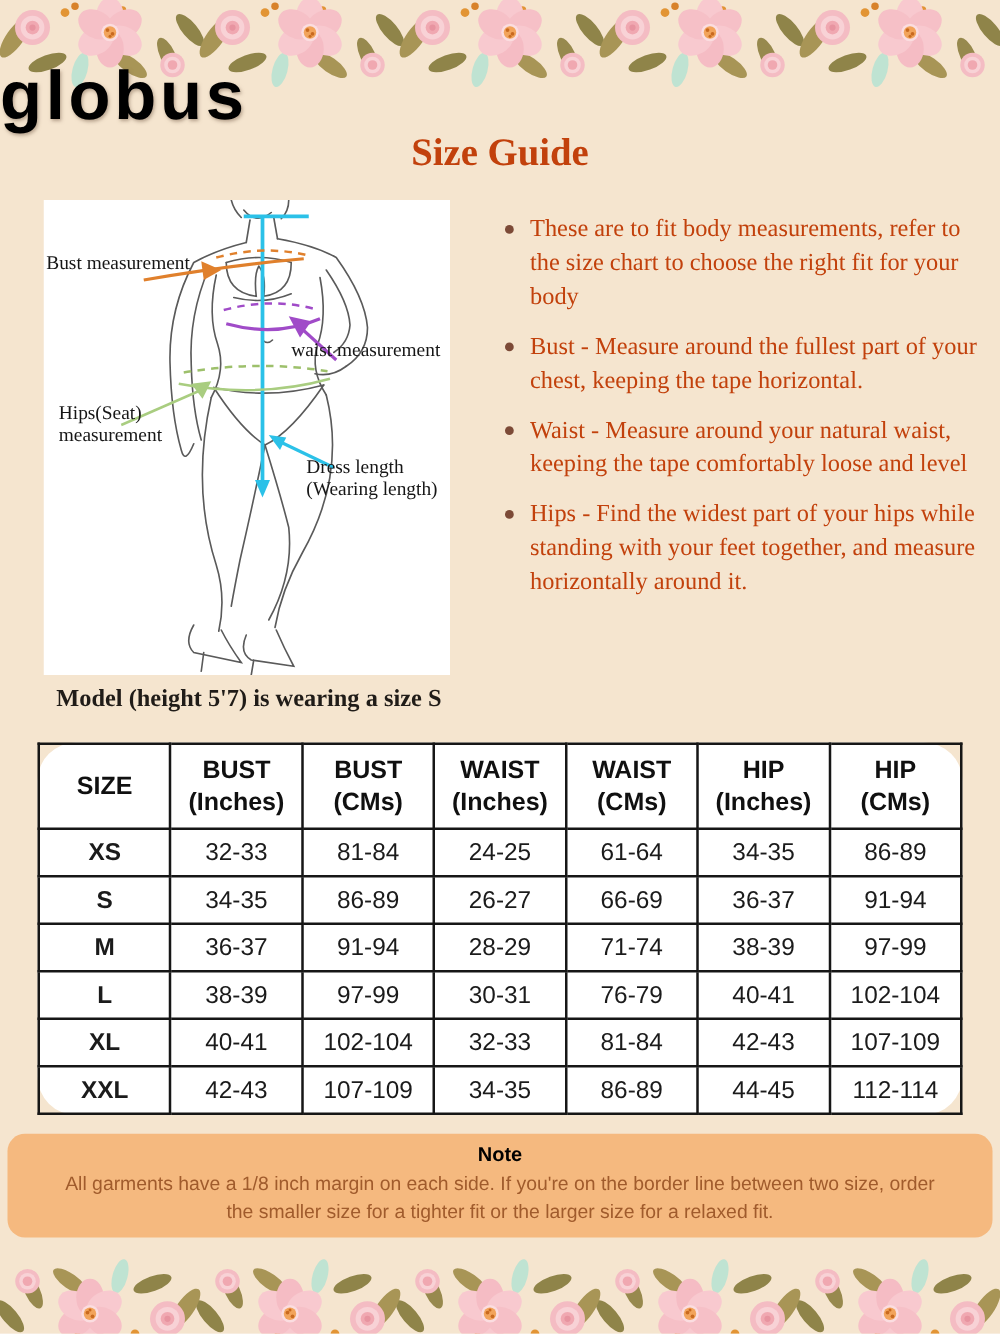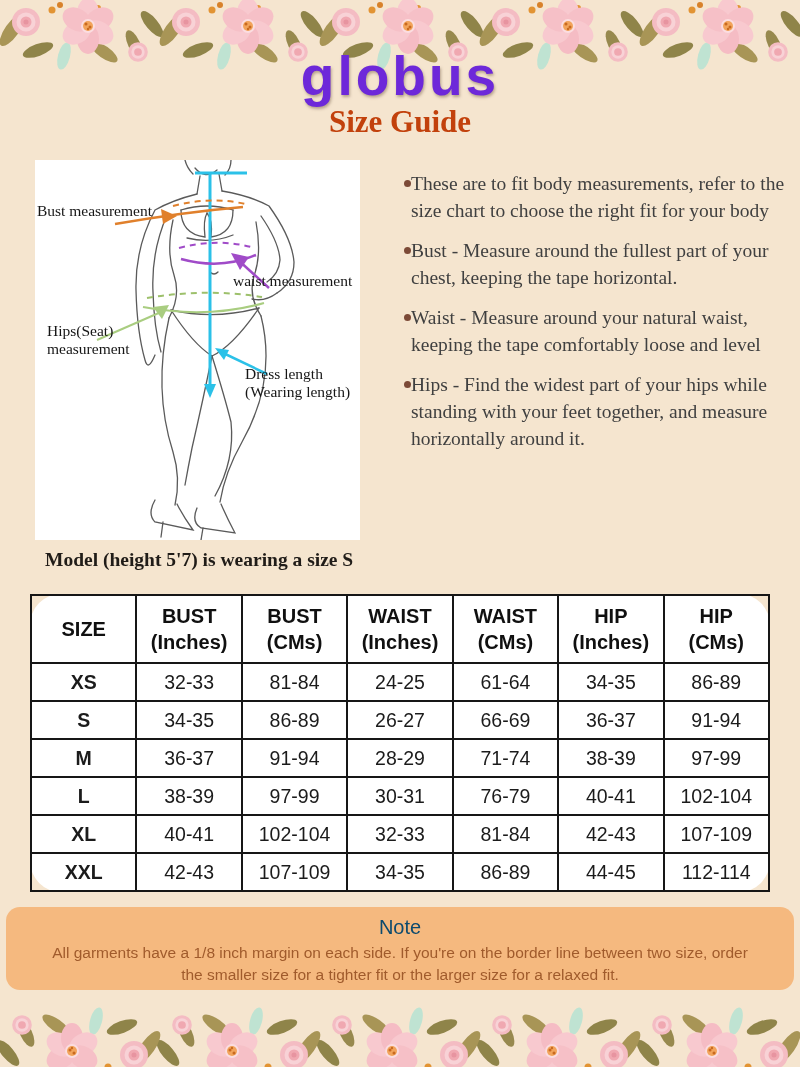--- a/index.html
+++ b/index.html
@@ -1,47 +1,47 @@
 <!DOCTYPE html>
 <html><head>
 <meta charset="utf-8">
 <style>
   html,body{margin:0;padding:0;}
   .page{position:relative;width:800px;height:1067px;background:#F5E5CF;overflow:hidden;
         font-family:"Liberation Serif",serif;}
   .floral{position:absolute;left:0;}
   .floral-top{top:0;}
   .floral-bottom{bottom:-10px;transform:scale(-1,-1);}
-  .logo{position:absolute;top:44px;left:0;width:100%;text-align:center;
+  .logo{position:absolute;top:44px;left:0;width:100%;text-align:left;
         font-family:"Liberation Sans",sans-serif;font-size:55px;font-weight:600;
-        letter-spacing:3px;color:#6d28d9;text-shadow:1px 2px 3px rgba(130,105,85,.55);}
+        letter-spacing:3px;color:#000000;text-shadow:1px 2px 3px rgba(130,105,85,.55);}
   .page-title{position:absolute;top:104px;left:0;width:100%;text-align:center;
         font-size:31px;font-weight:bold;color:#c2410c;}
   .figure-box{position:absolute;left:35px;top:160px;width:325px;height:380px;background:#ffffff;}
   .figure-box svg{position:absolute;left:0;top:0;}
   .fig-label{position:absolute;text-align:left;font-size:15.5px;line-height:1.16;color:#161616;}
   .fig-bust{left:2px;top:42px;width:130px;}
   .fig-waist{left:198px;top:112px;width:124px;}
   .fig-hips{left:12px;top:162px;width:124px;}
   .fig-dress{left:210px;top:205px;width:114px;}
   .bullets{position:absolute;left:404px;top:170px;width:392px;}
-  .bullet-item{display:flex;margin-bottom:13px;color:#404040;}
+  .bullet-item{display:flex;gap:13px;margin-bottom:13px;color:#c2410c;}
   .bullet-item p{margin:0;font-size:19.5px;line-height:27px;}
   .dot{flex:none;width:7px;height:7px;border-radius:50%;background:#7C4A37;margin-top:10px;}
   .model-note{position:absolute;left:45px;top:549px;font-weight:bold;font-size:19.5px;color:#201C18;}
   .size-table{position:absolute;left:30px;top:594px;width:740px;border-collapse:collapse;
         background:#ffffff;font-family:"Liberation Sans",sans-serif;table-layout:fixed;border-radius:31px;}
   .size-table th,.size-table td{border:2px solid #161616;text-align:center;vertical-align:middle;padding:0;}
   .size-table th{height:66px;font-size:20px;line-height:26px;color:#101010;font-weight:bold;}
   .th-label,.th-unit{display:block;}
   .size-table td{height:36px;font-size:19.5px;color:#1b1b1b;font-weight:normal;}
   td.size-cell{font-weight:bold;}
   .note-box{position:absolute;left:6px;top:907px;width:788px;height:83px;background:#F5B97F;
         border-radius:14px;text-align:center;font-family:"Liberation Sans",sans-serif;}
-  .note-title{padding-top:9px;font-size:20px;font-weight:normal;color:#0c4a6e;}
+  .note-title{padding-top:9px;font-size:16px;font-weight:bold;color:#000000;}
   .note-text{margin:3px auto 0;width:700px;font-size:15.5px;line-height:22px;color:#A05B2C;}
 </style>
 </head>
 <body>
 
 <div class="page">
 
   <svg class="floral floral-top" width="800" height="72" viewBox="0 0 800 72" aria-hidden="true">
     <defs>
       <g id="fcluster">

